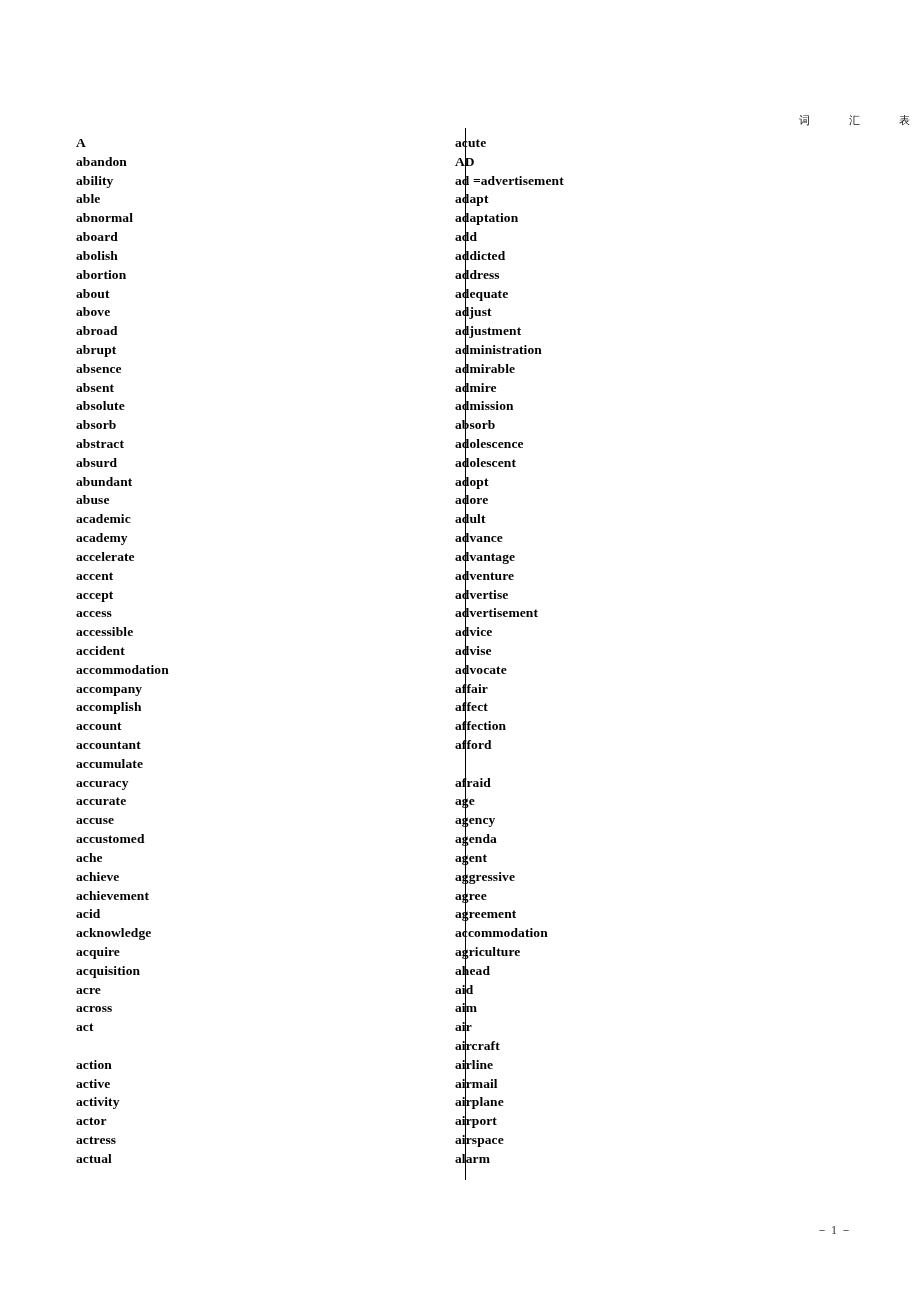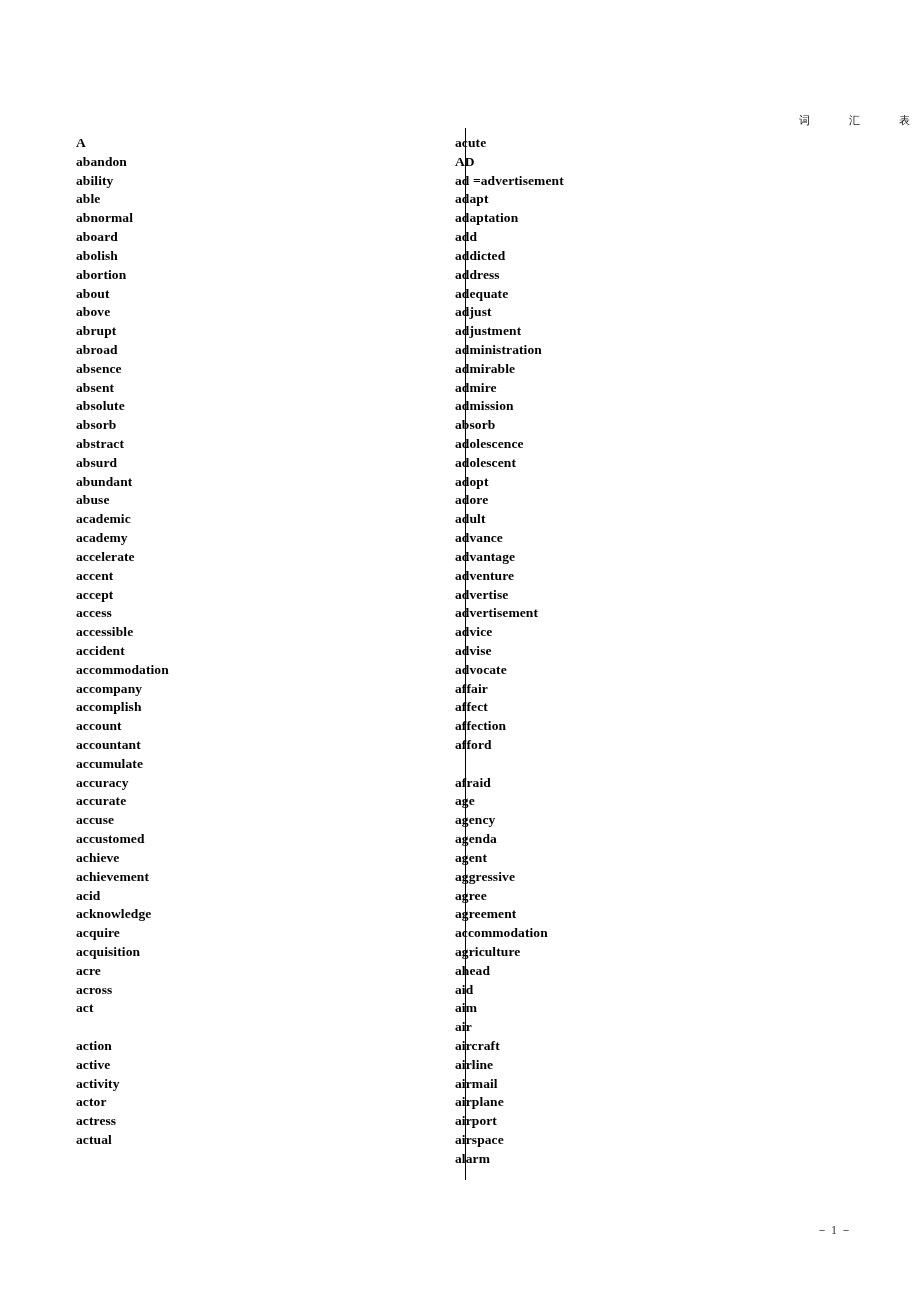--- a/index.html
+++ b/index.html
@@ -105,22 +105,22 @@
         <div class="word">A</div>
         <div class="word">abandon</div>
         <div class="word">ability</div>
         <div class="word">able</div>
         <div class="word">abnormal</div>
         <div class="word">aboard</div>
         <div class="word">abolish</div>
         <div class="word">abortion</div>
         <div class="word">about</div>
         <div class="word">above</div>
+        <div class="word">abroad</div>
         <div class="word">abrupt</div>
-        <div class="word">abroad</div>
         <div class="word">absence</div>
         <div class="word">absent</div>
         <div class="word">absolute</div>
         <div class="word">absorb</div>
         <div class="word">abstract</div>
         <div class="word">absurd</div>
         <div class="word">abundant</div>
         <div class="word">abuse</div>
         <div class="word">academic</div>
         <div class="word">academy</div>
@@ -133,20 +133,21 @@
         <div class="word">accommodation</div>
         <div class="word">accompany</div>
         <div class="word">accomplish</div>
         <div class="word">account</div>
         <div class="word">accountant</div>
         <div class="word">accumulate</div>
         <div class="word">accuracy</div>
         <div class="word">accurate</div>
         <div class="word">accuse</div>
         <div class="word">accustomed</div>
+        <div class="word">ache</div>
         <div class="word">achieve</div>
         <div class="word">achievement</div>
         <div class="word">acid</div>
         <div class="word">acknowledge</div>
         <div class="word">acquire</div>
         <div class="word">acquisition</div>
         <div class="word">acre</div>
         <div class="word">across</div>
         <div class="word">act</div>
         <div class="word blank">&nbsp;</div>

